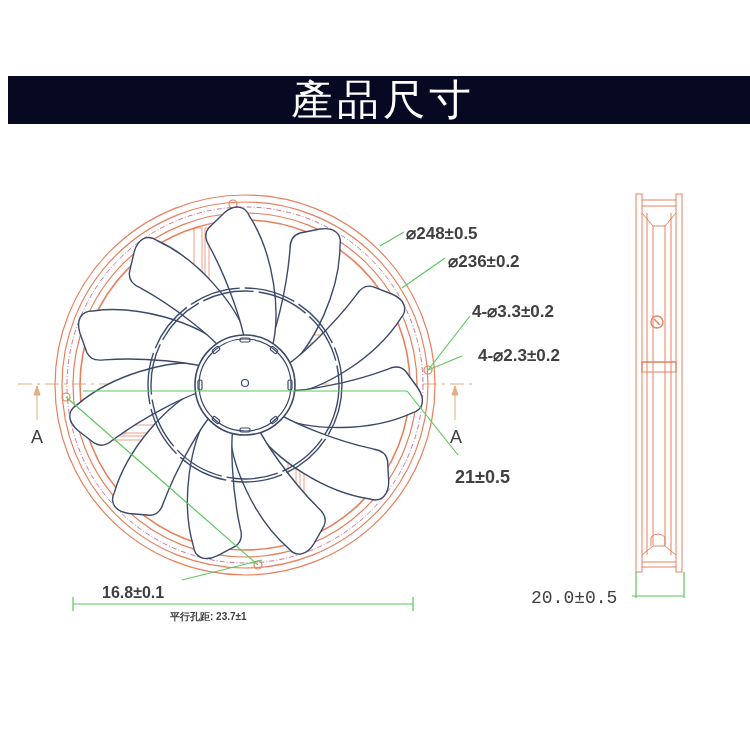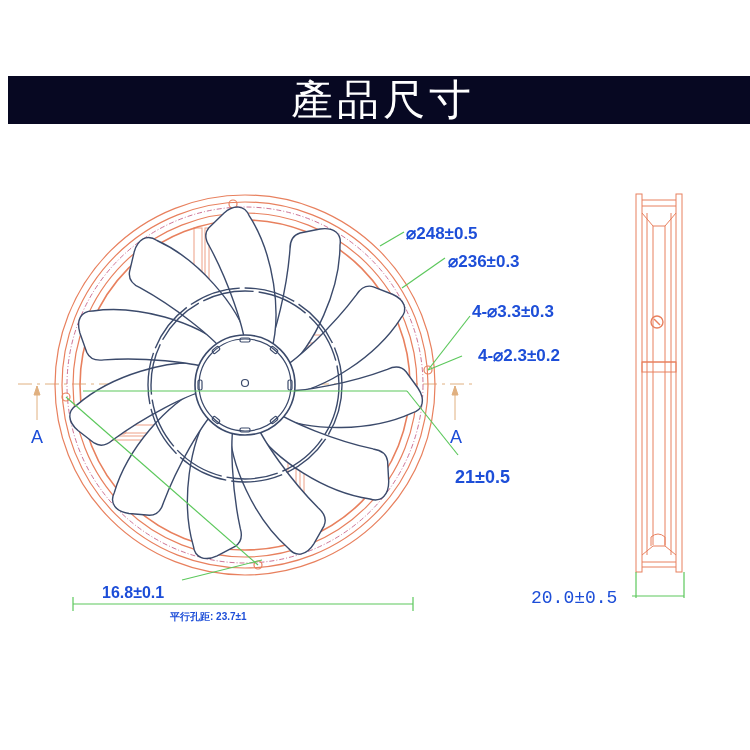--- a/index.html
+++ b/index.html
@@ -1,20 +1,20 @@
 <!DOCTYPE html>
 <html><head>
   <meta charset="utf-8">
   <style>
     html, body { margin: 0; padding: 0; background: #ffffff; }
     body { width: 750px; height: 750px; position: relative; overflow: hidden; font-family: "DejaVu Sans", sans-serif; }
     .banner { position: absolute; left: 8px; top: 76px; width: 750px; height: 48px; background: #070822; display: flex; align-items: center; justify-content: center; }
     .banner-title { color: #ffffff; font-family: "DejaVu Serif", serif; font-size: 42px; letter-spacing: 4px; line-height: 1; }
     svg.drawing { position: absolute; left: 0; top: 0; width: 750px; height: 750px; }
-    .lbl { position: absolute; color: #1d4ed8; font-family: "Liberation Sans", sans-serif; font-weight: bold; font-size: 17px; line-height: 1; white-space: nowrap; }
+    .lbl { position: absolute; color: #404040; font-family: "Liberation Sans", sans-serif; font-weight: bold; font-size: 17px; line-height: 1; white-space: nowrap; }
     .lbl-mono { font-family: "Liberation Mono", monospace; font-weight: normal; font-size: 18px; }
     .lbl-small { font-size: 10px; }
     .lbl-a { font-weight: normal; font-size: 18px; }
   </style>
 </head>
 <body>
 
 <div class="banner">
   <span class="banner-title">產品尺寸</span>
 </div>
@@ -132,21 +132,21 @@
     <line x1="642" y1="567" x2="676" y2="567"></line>
   </g>
   <g stroke="#5cc85c" stroke-width="1.2" fill="none">
     <line x1="636" y1="572" x2="636" y2="598"></line>
     <line x1="684" y1="572" x2="684" y2="598"></line>
     <line x1="632" y1="596" x2="684" y2="596"></line>
   </g>
 </svg>
 
 <span class="lbl" style="left:406px; top:225px;">⌀248±0.5</span>
-<span class="lbl" style="left:448px; top:253px;">⌀236±0.3</span>
-<span class="lbl" style="left:472px; top:303px;">4-⌀3.3±0.3</span>
+<span class="lbl" style="left:448px; top:253px;">⌀236±0.2</span>
+<span class="lbl" style="left:472px; top:303px;">4-⌀3.3±0.2</span>
 <span class="lbl" style="left:478px; top:347px;">4-⌀2.3±0.2</span>
 <span class="lbl" style="left:455px; top:468px; font-size:18px;">21±0.5</span>
 <span class="lbl" style="left:102px; top:573px; font-size:16px;margin-top:12px;">16.8±0.1</span>
 <span class="lbl lbl-small" style="left:170px; top:612px;">平行孔距: 23.7±1</span>
 <span class="lbl lbl-a" style="left:31px; top:428px;">A</span>
 <span class="lbl lbl-a" style="left:450px; top:428px;">A</span>
 <span class="lbl lbl-mono" style="left:531px; top:589px;">20.0±0.5</span>
 
 </body></html>

